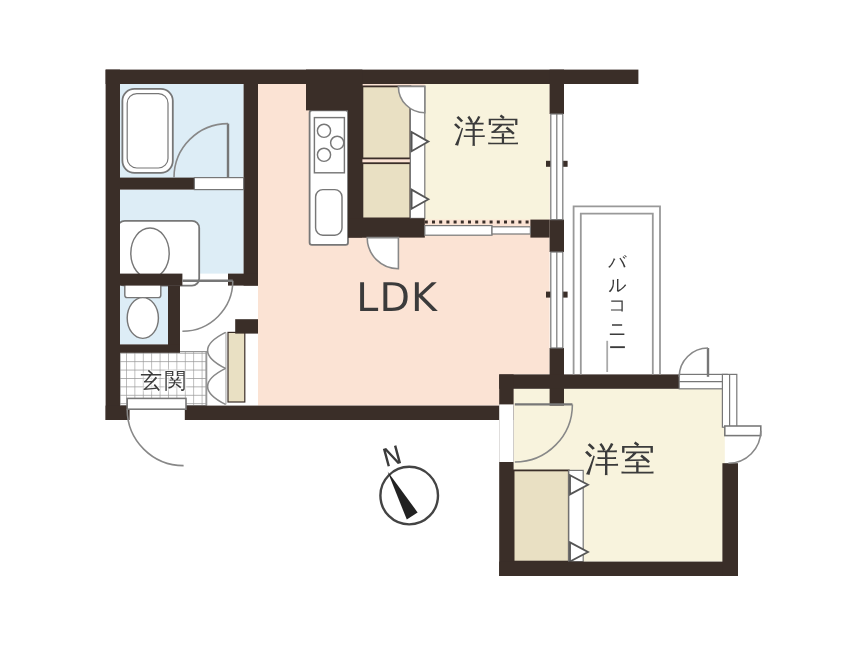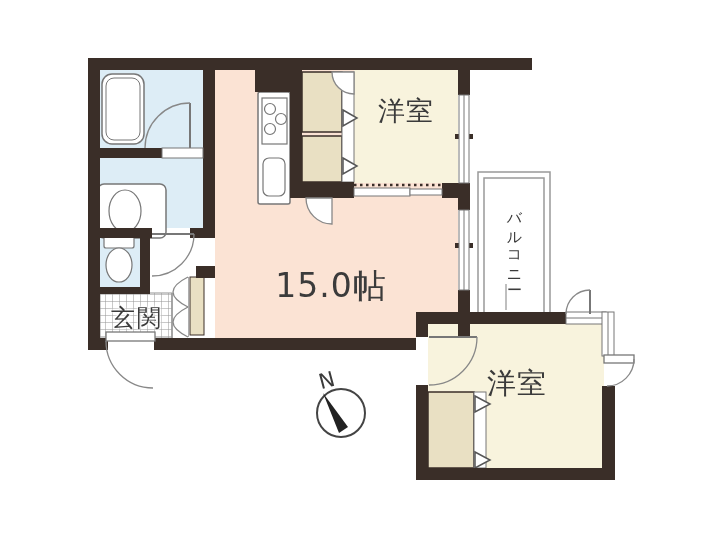--- a/index.html
+++ b/index.html
@@ -6,21 +6,21 @@
   #canvas{position:relative;width:720px;height:540px;background:#fff;overflow:hidden;
           font-family:"DejaVu Sans","Liberation Sans",sans-serif;}
   #plan-svg{position:absolute;left:0;top:0;}
   .lbl{position:absolute;transform:translate(-50%,-50%);white-space:nowrap;
        color:#3b3b3b;line-height:1;}
   .room-big{font-size:33px;letter-spacing:1px;}
   .room-mid{font-size:27px;letter-spacing:1px;}
   .room-mid2{font-size:29px;letter-spacing:1px;}
   .balcony-lbl{font-size:15px;writing-mode:vertical-rl;text-orientation:upright;
                letter-spacing:3px;}
-  .genkan-lbl{font-size:24px;letter-spacing:2px;
+  .genkan-lbl{font-size:18px;letter-spacing:2px;
               text-shadow:0 0 2px #fff,0 0 2px #fff,0 0 3px #fff,0 0 4px #fff;}
   .north-lbl{font-size:21px;font-weight:500;transform:translate(-50%,-50%) rotate(-15deg);}
 </style>
 </head>
 <body>
 
 <div id="canvas">
 <svg id="plan-svg" width="720" height="540" viewBox="0 0 720 540">
   <defs>
     <pattern id="tilegrid" patternUnits="userSpaceOnUse" width="7" height="7">
@@ -156,21 +156,21 @@
   </g>
 
   <g>
     <circle cx="341" cy="413" r="24" fill="none" stroke="#444" stroke-width="2"></circle>
     <polygon points="323,393 348,427 339,433" fill="#222"></polygon>
   </g>
 </svg>
 
   <div class="lbl room-mid" style="left:406px;top:110px;">洋室</div>
 
-  <div class="lbl room-big" style="left:331px;top:285px;">15.0帖</div>
+  <div class="lbl room-big" style="left:331px;top:248px;">LDK</div>
 
   <div class="lbl room-mid2" style="left:517px;top:383px;">洋室</div>
 
   <div class="lbl balcony-lbl" style="left:514px;top:243px;">バルコニー</div>
 
   <div class="lbl genkan-lbl" style="left:137px;top:318px;">玄関</div>
 
   <div class="lbl north-lbl" style="left:327px;top:381px;">N</div>
 </div>
 

